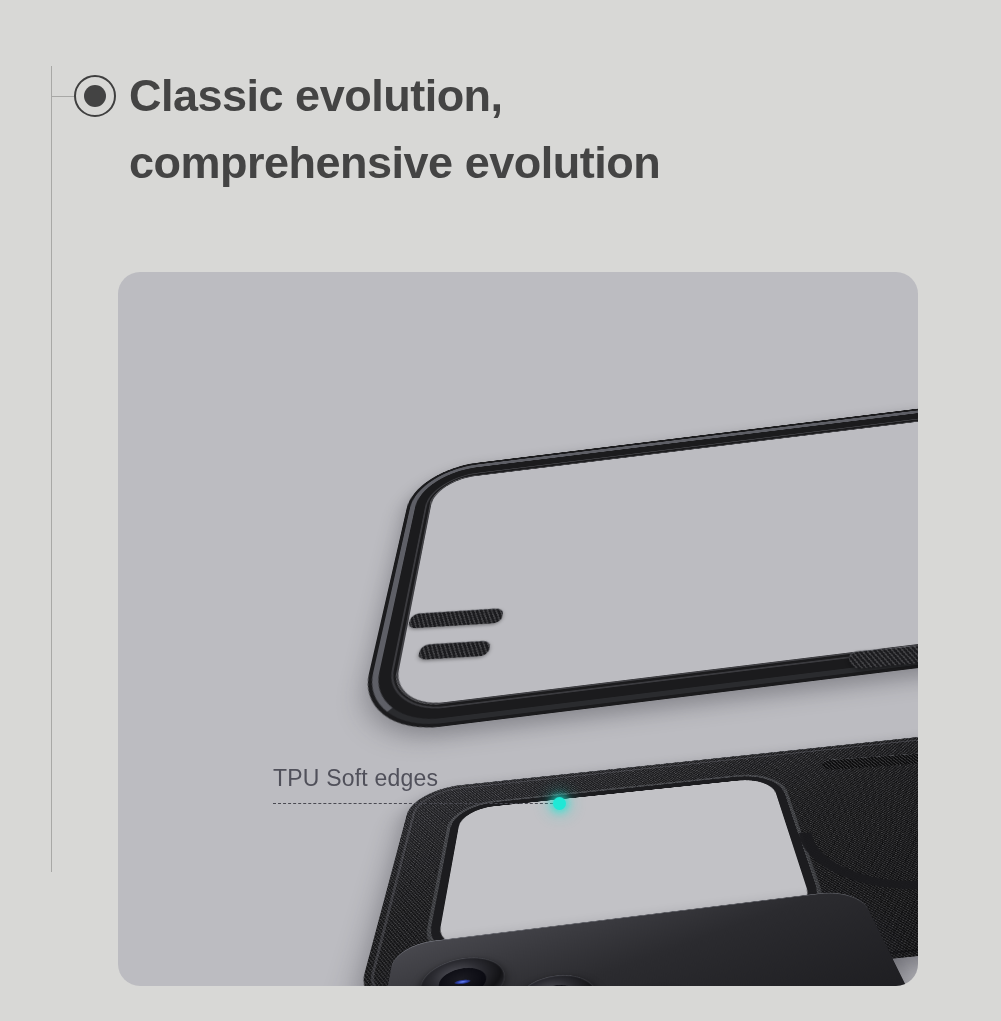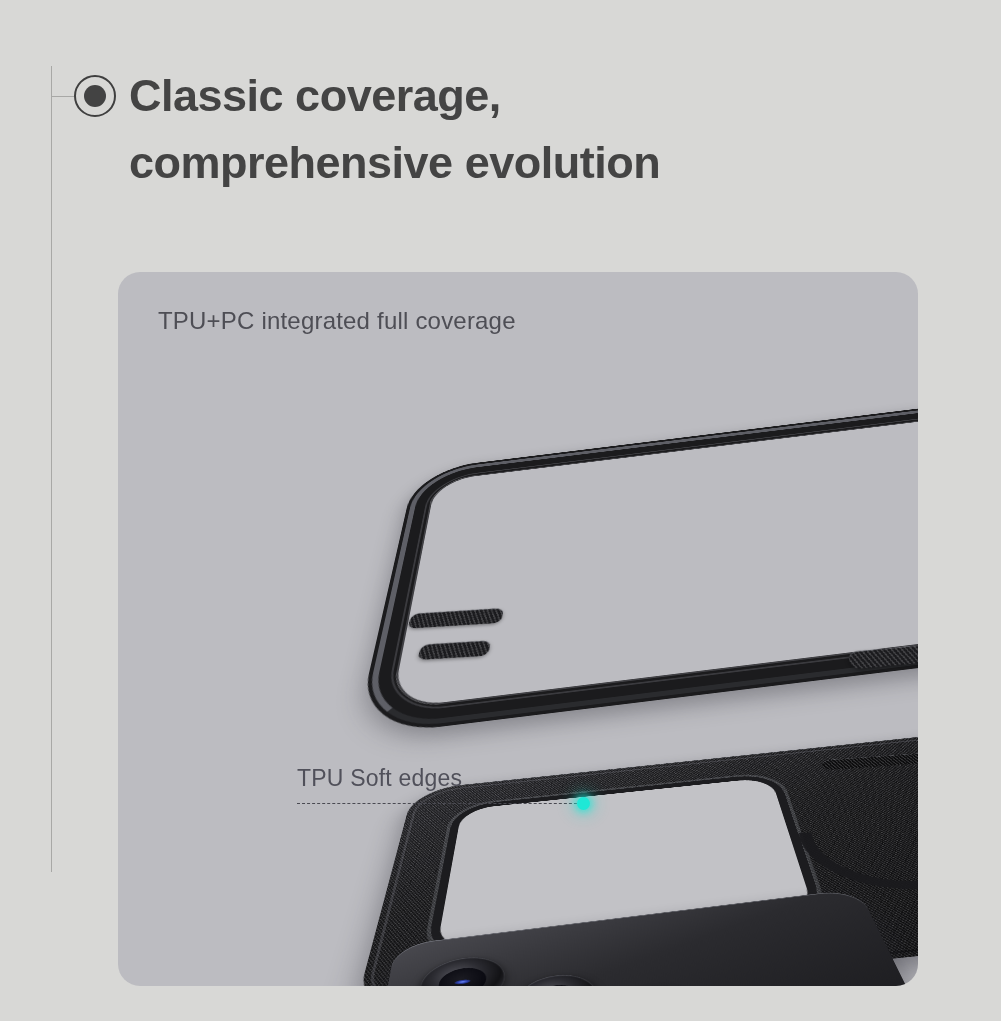--- a/index.html
+++ b/index.html
@@ -267,21 +267,20 @@
   }
   .lens.l1 { left: 38px;  top: 46px;  width: 96px; height: 96px; }
   .lens.l2 { left: 148px; top: 104px; width: 88px; height: 88px; }
   .lens.l3 { left: 252px; top: 150px; width: 86px; height: 86px; }
 
   
 
   .callout {
     position: absolute;
     z-index: 30;
-    margin-left: 24px;
   }
   .callout .callout-label {
     position: absolute;
     left: 0;
     bottom: 20px;
     font-size: 23px;
     color: #50505a;
     letter-spacing: 0.2px;
     white-space: nowrap;
   }
@@ -314,28 +313,27 @@
 <div class="header">
 
   <div class="rail-vertical"></div>
   <div class="rail-tick"></div>
 
   <div class="bullet-icon">
     <div class="dot"></div>
   </div>
 
   <h1 class="page-title">
-    <span class="line">Classic coverage,</span>
+    <span class="line">Classic evolution,</span>
     <span class="line">comprehensive evolution</span>
   </h1>
 </div>
 
 <div class="feature-card">
 
-  <div class="card-caption">TPU+PC integrated full coverage</div>
 
   <div class="scene">
 
     <div class="pc-board">
       <div class="board-rim"></div>
       <div class="cam-window"></div>
       <div class="board-notch"></div>
       <div class="board-slot"></div>
     </div>
 

